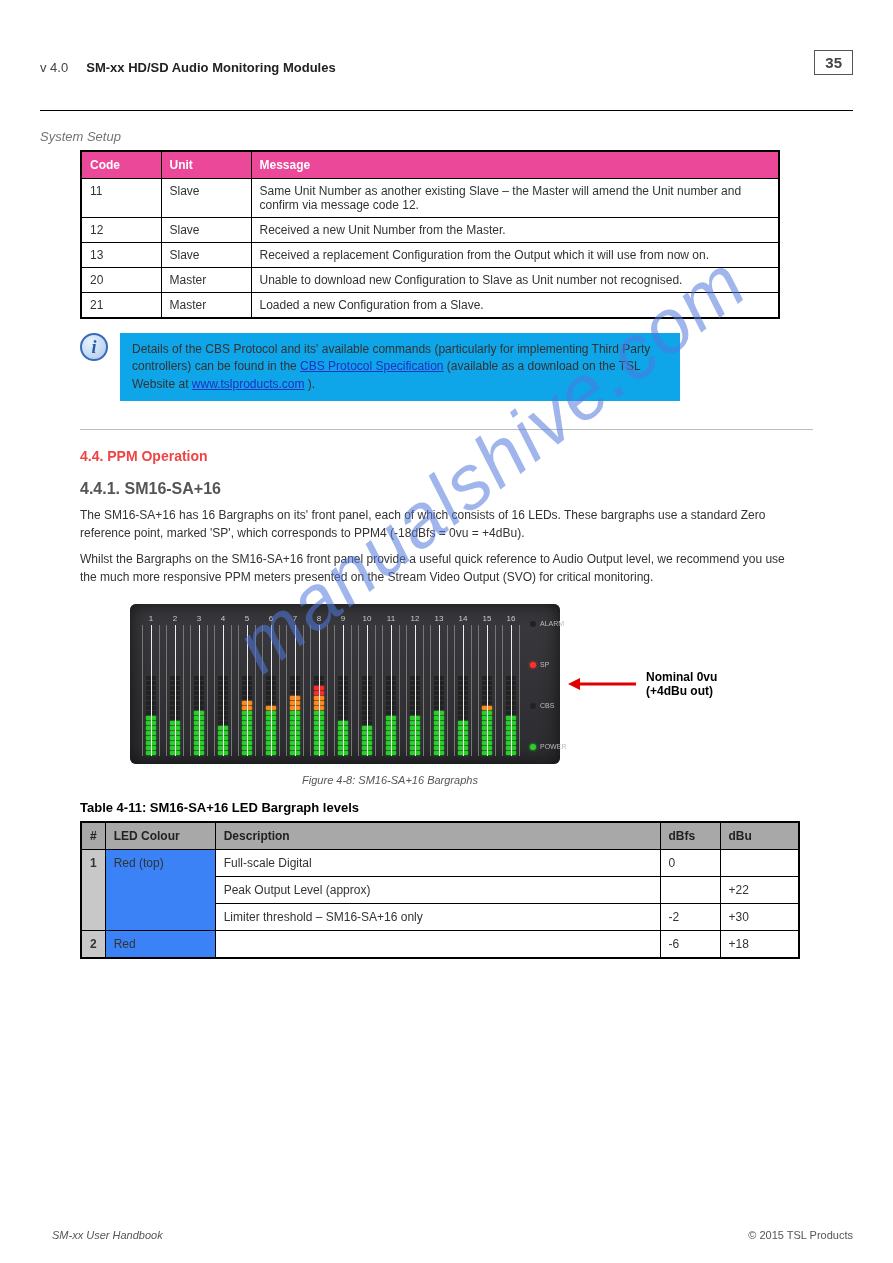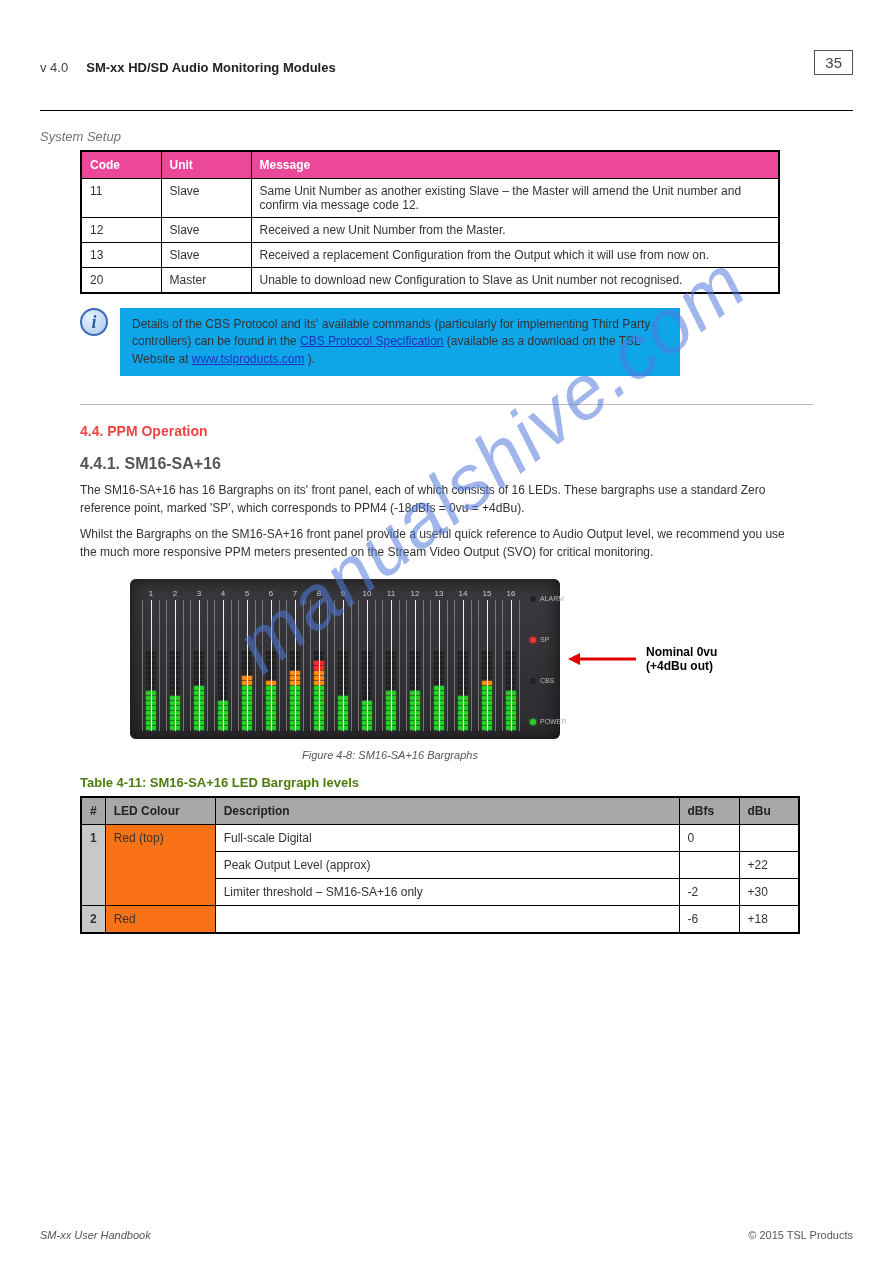--- a/index.html
+++ b/index.html
@@ -50,20 +50,21 @@
     font-size: 13px;
     font-weight: 600;
     color: #222;
   }
   .header-page {
     border: 1px solid #555;
     padding: 3px 10px;
     font-size: 15px;
     color: #444;
     font-family: "Trebuchet MS", Tahoma, sans-serif;
+    font-weight: bold;
   }
   .section-label {
     font-style: italic;
     color: #737373;
     font-family: "Trebuchet MS", Tahoma, sans-serif;
     font-size: 13px;
     margin-bottom: 6px;
   }
   table.redtable {
     border-collapse: collapse;
@@ -249,21 +250,21 @@
     font-style: italic;
     font-size: 11px;
     color: #555;
     margin: 3px 0 14px 0;
     width: 520px;
     margin-left: 90px;
   }
   h4.tabcap {
     font-family: "Trebuchet MS", Tahoma, sans-serif;
     font-size: 13px;
-    color: #4d7c0f;
+    color: #000000;
     font-weight: 600;
     margin: 14px 0 6px 40px;
   }
   table.greytable {
     border-collapse: collapse;
     width: 720px;
     margin-left: 40px;
     font-family: "Trebuchet MS", Tahoma, sans-serif;
     font-size: 12px;
     border: 2px solid #000;
@@ -276,25 +277,25 @@
     color: #222;
     font-weight: 700;
   }
   table.greytable td {
     border: 1px solid #000;
     padding: 6px 8px;
     vertical-align: top;
   }
   table.greytable th.n { width: 22px; text-align: center; }
   table.greytable td.n { background: #c8c8c8; text-align: center; font-weight: 700; width:22px;}
-  table.greytable td.name { background: #f97316; width: 110px; }
+  table.greytable td.name { background: #3b82f6; width: 110px; }
   .footer {
     position: absolute;
     bottom: 22px;
-    left: 0; right: 0;
+    left: 12px; right: 0;
     padding: 0 40px;
     display: flex;
     justify-content: space-between;
     font-family: "Trebuchet MS", Tahoma, sans-serif;
     font-size: 11px;
     color: #555;
     font-style: italic;
   }
   .footer span:last-child { font-style: normal; }
 </style>
@@ -337,20 +338,25 @@
       </tr>
       <tr>
         <td class="c0">13</td>
         <td class="c1">Slave</td>
         <td>Received a replacement Configuration from the Output which it will use from now on.</td>
       </tr>
       <tr>
         <td class="c0">20</td>
         <td class="c1">Master</td>
         <td>Unable to download new Configuration to Slave as Unit number not recognised.</td>
+      </tr>
+      <tr>
+        <td class="c0">21</td>
+        <td class="c1">Master</td>
+        <td>Loaded a new Configuration from a Slave.</td>
       </tr>
     </tbody>
   </table>
 
   <div class="info-row">
     <div class="info-icon">i</div>
     <div class="info-box">
       <span>Details of the CBS Protocol and its' available commands (particularly for implementing Third Party controllers) can be found in the </span>
       <a>CBS Protocol Specification</a>
       <span> (available as a download </span>
@@ -746,21 +752,21 @@
 
   <h4 class="tabcap">Table 4-11: SM16-SA+16 LED Bargraph levels</h4>
 
   <table class="greytable">
     <thead>
       <tr>
         <th class="n">#</th>
         <th>LED Colour</th>
         <th>Description</th>
         <th style="width:60px">dBfs</th>
-        <th style="width:60px">dBu</th>
+        <th style="width:79px">dBu</th>
       </tr>
     </thead>
     <tbody>
       <tr>
         <td class="n" rowspan="3">1</td>
         <td class="name" rowspan="3">Red (top)</td>
         <td>Full-scale Digital</td>
         <td>0</td>
         <td></td>
       </tr>

